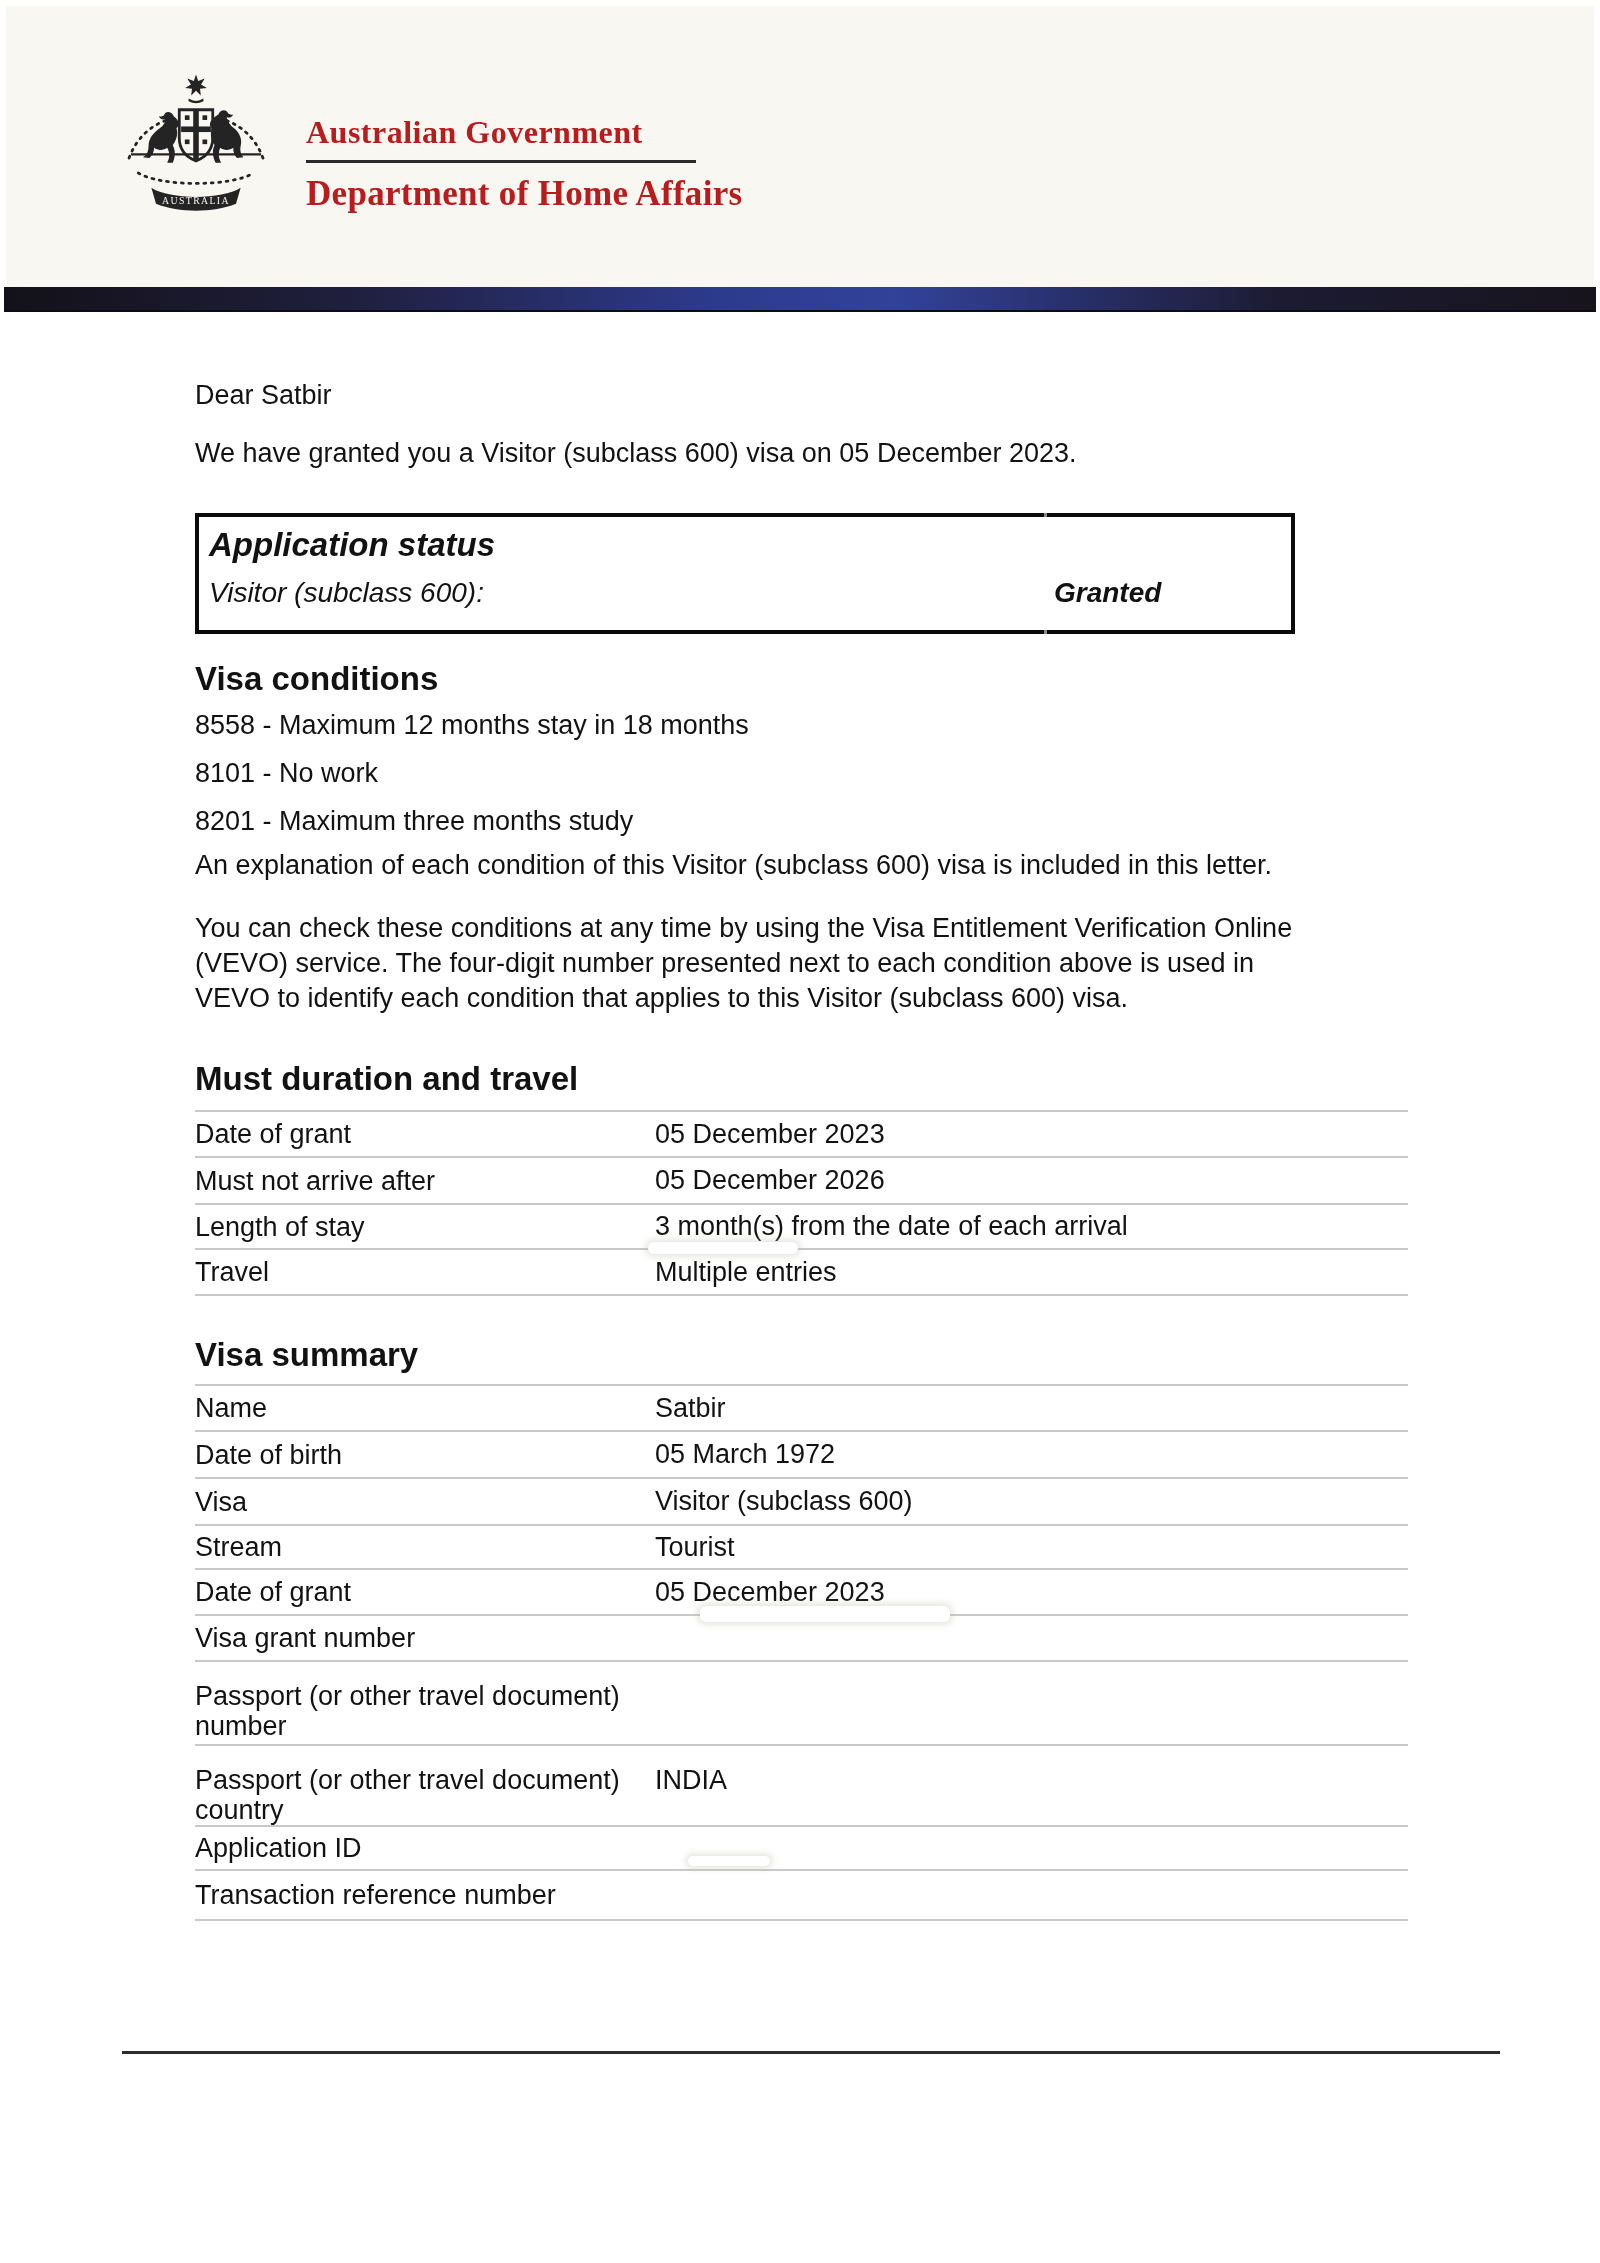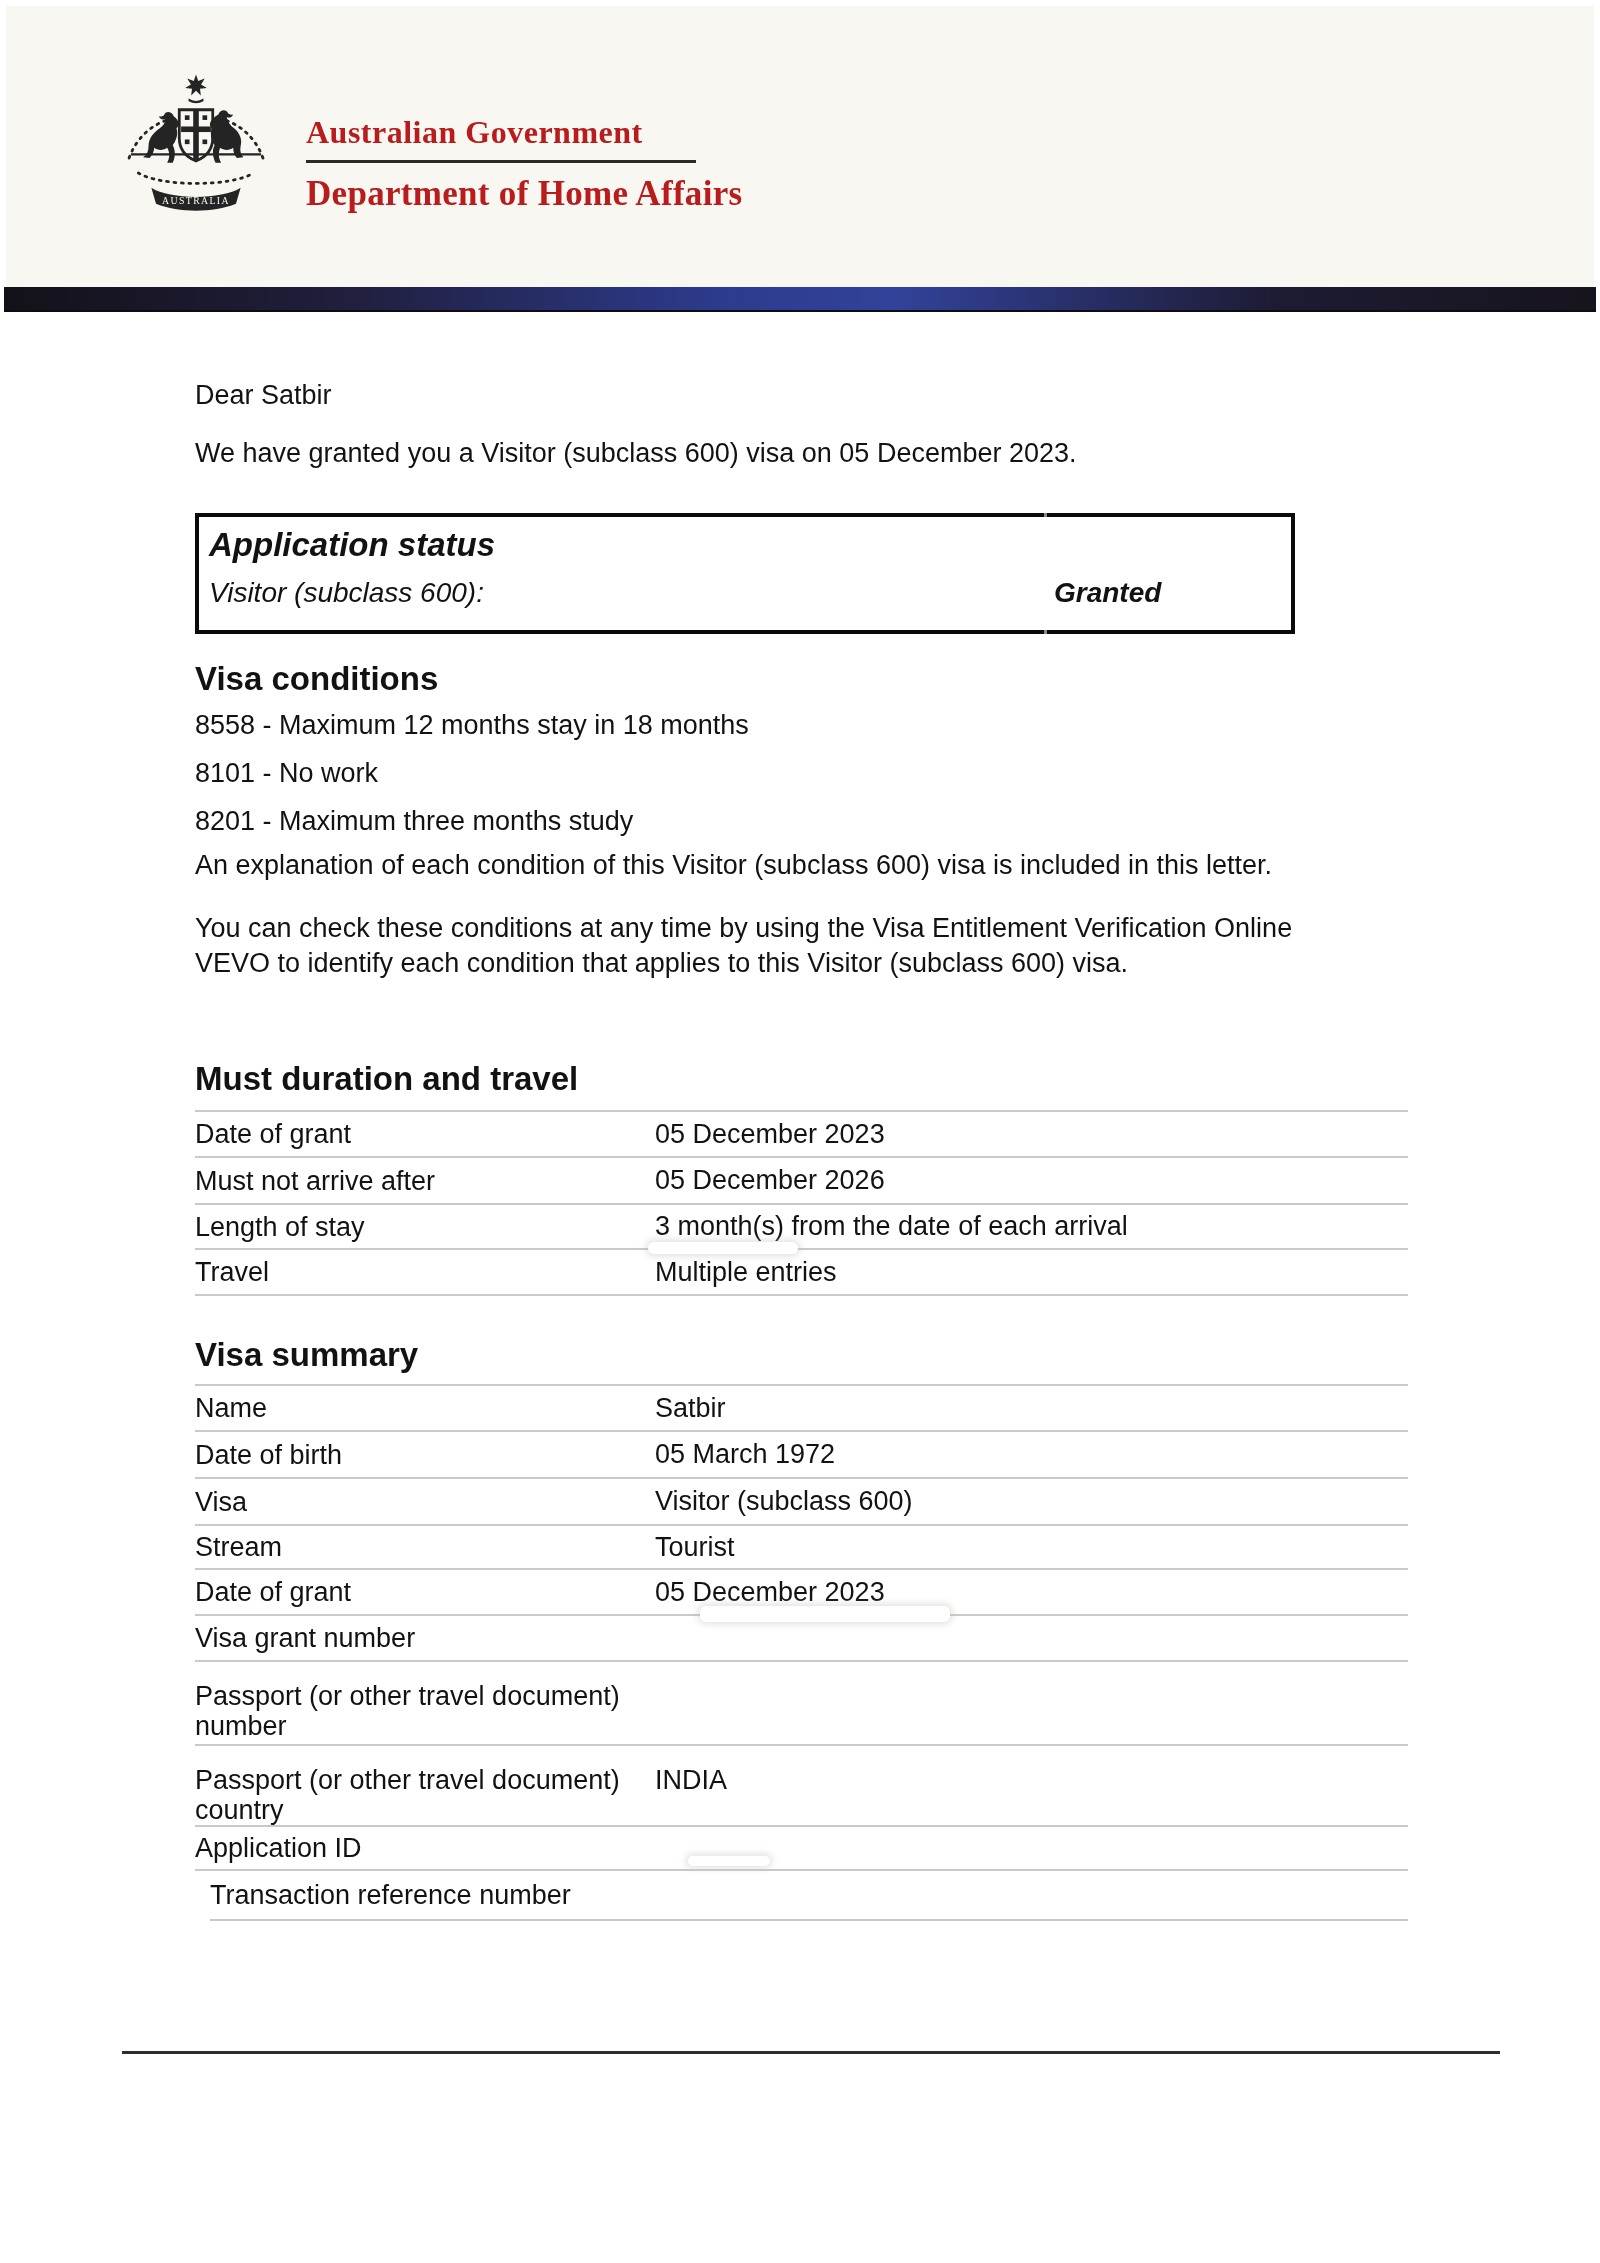--- a/index.html
+++ b/index.html
@@ -48,21 +48,21 @@
 
   #duration-title { top:1060px; }
   #summary-title  { top:1336px; }
   .data-table { position:absolute; left:195px; width:1213px; border-top:2px solid #c9c9c9; }
   #duration-table { top:1110px; }
   #summary-table  { top:1384px; }
   .t-row { display:flex; align-items:center; min-height:46px; border-bottom:2px solid #c9c9c9; font-size:27px; }
   .t-row .lbl { flex:0 0 460px; padding-right:20px; font-weight:normal; line-height:30px; }
   .t-row .val { flex:1; }
   .t-row.h47 { min-height:47px; } .t-row.h45 { min-height:45px; }
-  .t-row.h44 { min-height:44px; } .t-row.h50 { min-height:50px;margin-left:15px; }
+  .t-row.h44 { min-height:44px; } .t-row.h50 { min-height:50px; }
   .t-row.two-line { align-items:flex-start; padding-top:19px; }
   .t-row.two-line.h84 { min-height:84px; } .t-row.two-line.h80 { min-height:80px; }
 
   .bottom-rule { position:absolute; left:122px; top:2051px; width:1378px; height:3px; background:#2d2d2d; }
 
   .smudge { position:absolute; background:#ffffff; box-shadow:0 0 6px 3px rgba(185,182,176,0.35); border-radius:6px; }
   #smudge-1 { left:700px; top:1606px; width:250px; height:16px; }
   #smudge-2 { left:648px; top:1242px; width:150px; height:12px; }
   #smudge-3 { left:688px; top:1856px; width:82px; height:10px; }
 </style>
@@ -125,20 +125,21 @@
 
   <div class="section-title" id="conditions-title">Visa conditions</div>
   <div class="conditions-list">
     <div>8558 - Maximum 12 months stay in 18 months</div>
     <div>8101 - No work</div>
     <div>8201 - Maximum three months study</div>
   </div>
   <div class="explanation">An explanation of each condition of this Visitor (subclass 600) visa is included in this letter.</div>
   <div class="vevo">
     <span>You can check these conditions at any time by using the Visa Entitlement Verification Online</span>
+    <span>(VEVO) service. The four-digit number presented next to each condition above is used in</span>
     <span>VEVO to identify each condition that applies to this Visitor (subclass 600) visa.</span>
   </div>
 
   <div class="section-title" id="duration-title">Must duration and travel</div>
   <div class="data-table" id="duration-table">
     <div class="t-row">
       <span class="lbl">Date of grant</span>
       <span class="val">05 December 2023</span>
     </div>
     <div class="t-row h47">

